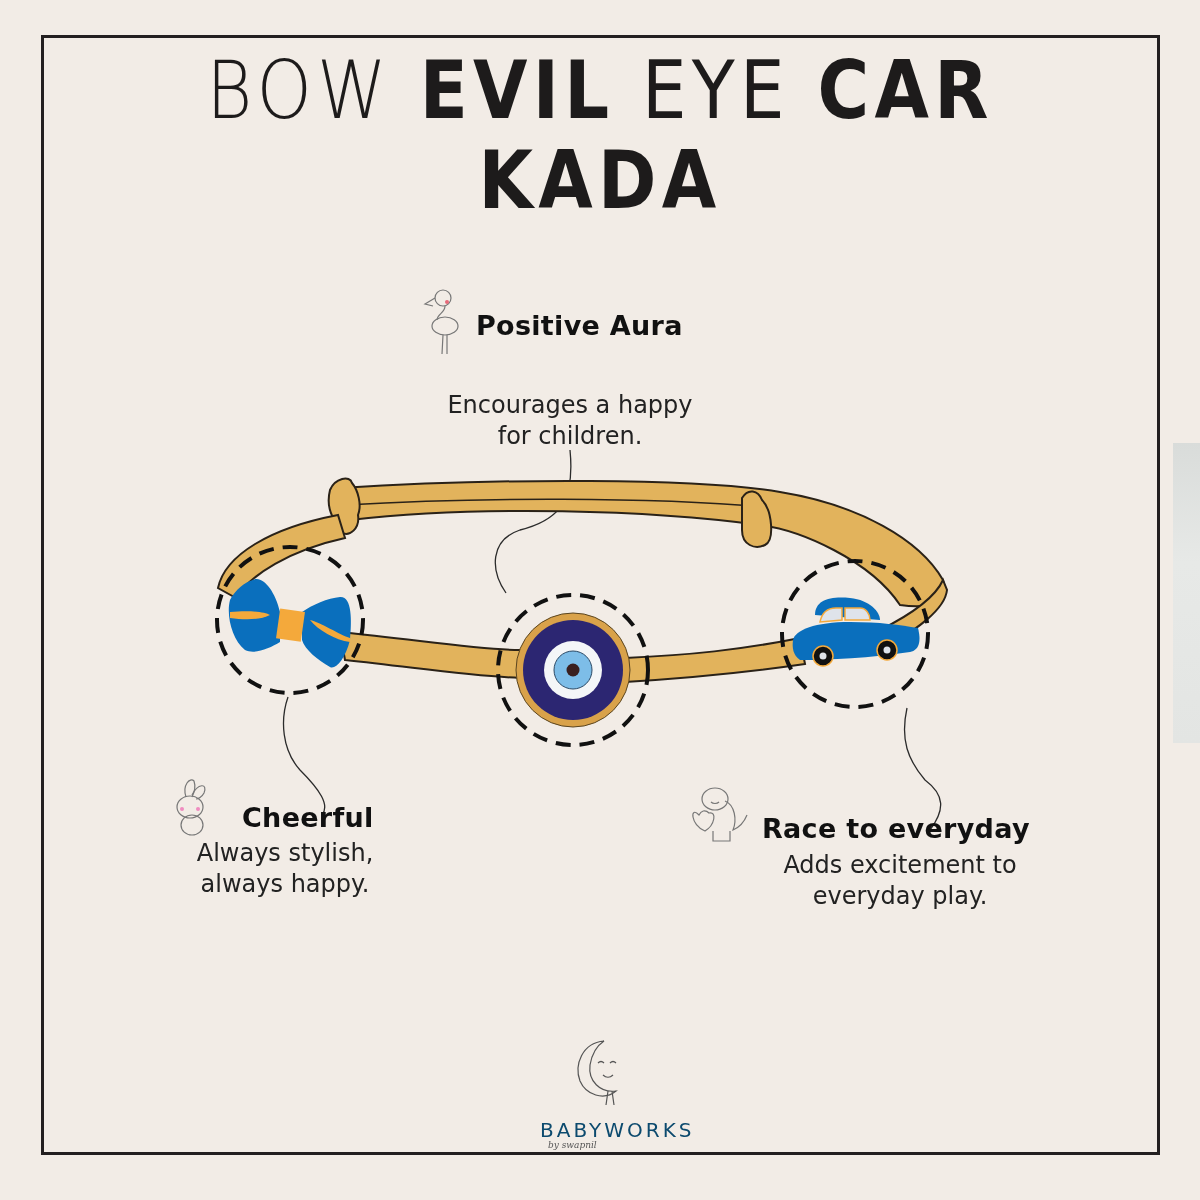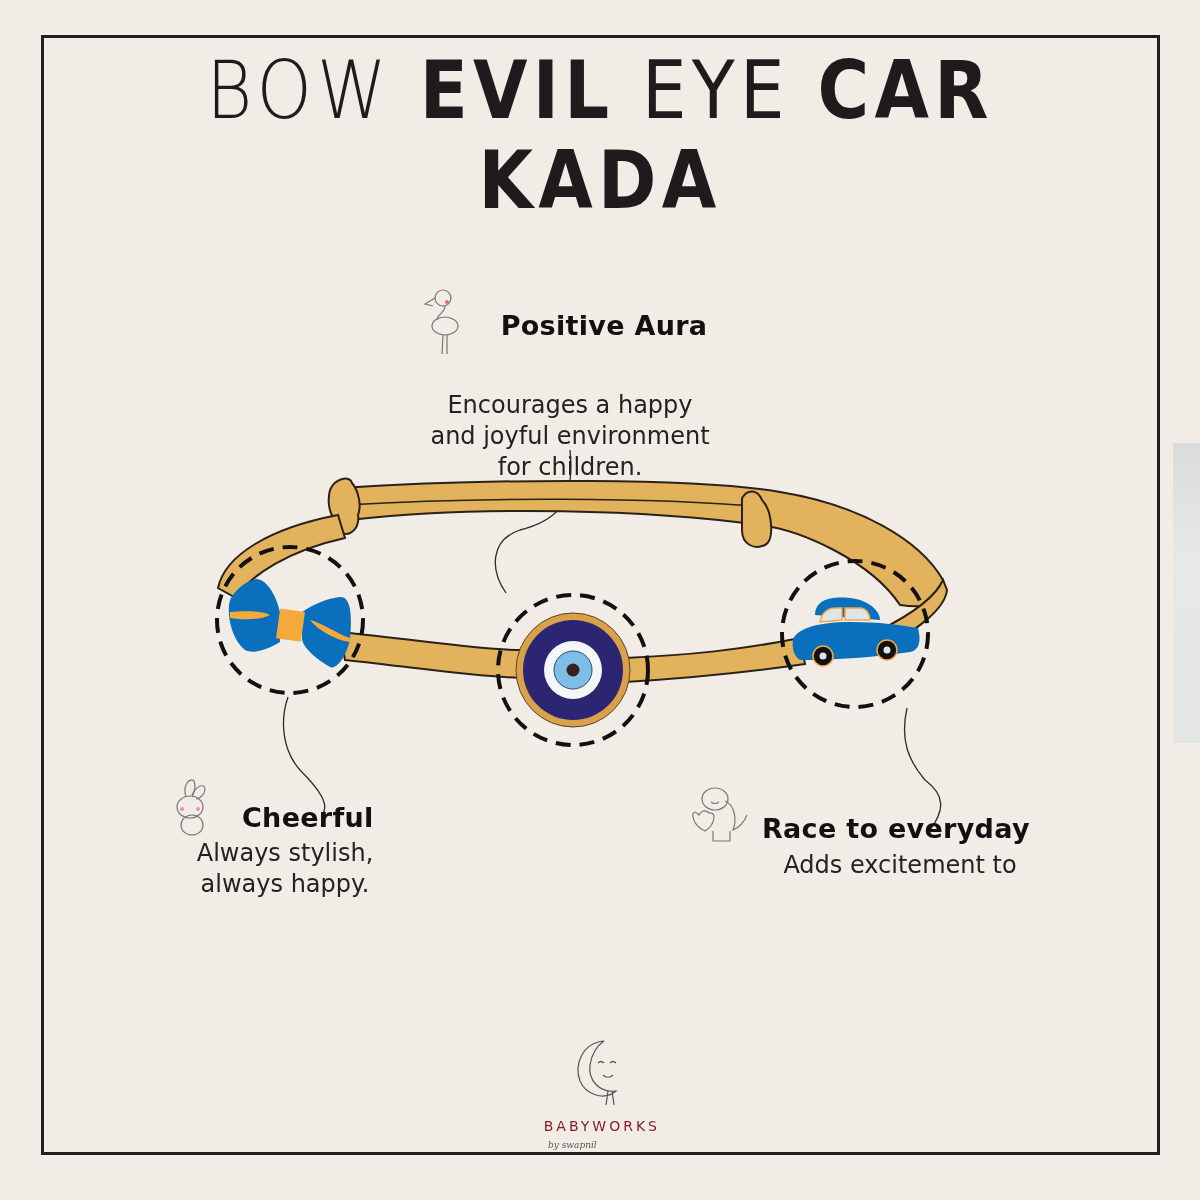--- a/index.html
+++ b/index.html
@@ -28,34 +28,34 @@
   .feature { position: absolute; text-align: center; }
   .feature .heading {
     font-family: "DejaVu Sans", sans-serif; font-weight: 700; color: #111;
     font-size: 27px; letter-spacing: 0.3px;
   }
   .feature .body {
     font-family: "DejaVu Sans", sans-serif; font-weight: 300; color: #222;
     font-size: 24px; line-height: 31px; font-weight: normal;
   }
   #f-aura { left: 400px; top: 310px; width: 340px; }
-  #f-aura .heading { position: absolute; left: 76px; top: 0; width: 220px; text-align: center; margin-left: 18px; }
+  #f-aura .heading { position: absolute; left: 76px; top: 0; width: 220px; text-align: left; }
   #f-aura .body { position: absolute; left: 0; top: 40px; width: 340px; margin-top: 40px; }
   #f-cheer { left: 160px; top: 800px; width: 260px; }
   #f-cheer .heading { position: absolute; left: 62px; top: 2px; text-align: left; width: 150px; margin-left: 20px; }
   #f-cheer .body { position: absolute; left: 20px; top: 38px; width: 210px; }
   #f-race { left: 680px; top: 810px; width: 370px; }
   #f-race .heading { position: absolute; left: 82px; top: 3px; text-align: left; width: 290px; }
   #f-race .body { position: absolute; left: 70px; top: 40px; width: 300px; }
   .icon-svg { position: absolute; }
   .illus { position: absolute; left: 0; top: 0; width: 1200px; height: 1200px; }
   .logo { position: absolute; left: 540px; top: 1030px; width: 120px; text-align: center; }
   .logo .brand {
-    position: absolute; left: 0; top: 88px; width: 120px; text-align: right;
-    font-family: "DejaVu Sans", sans-serif; font-size: 14px; letter-spacing: 3px; color: #7f1d1d;
+    position: absolute; left: 0; top: 88px; width: 120px; text-align: left;
+    font-family: "DejaVu Sans", sans-serif; font-size: 20px; letter-spacing: 3px; color: #0c4a6e;
   }
   .logo .tag {
     position: absolute; left: 8px; top: 110px; width: 120px; text-align: left;
     font-family: "DejaVu Serif", serif; font-style: italic; font-size: 9px; color: #555;
   }
 </style>
 </head>
 <body>
 
 <div class="frame"></div>
@@ -131,21 +131,20 @@
       <path d="M20 10 L 10 16 L 18 18"></path>
       <path d="M30 18 C 30 25, 22 26, 22 32"></path>
       <ellipse cx="30" cy="38" rx="13" ry="9"></ellipse>
       <path d="M28 47 L 27 66 M 32 47 L 32 66"></path>
     </g>
     <circle cx="32" cy="14" r="2" fill="#e86a7a"></circle>
   </svg>
   <div class="heading">Positive Aura</div>
   <div class="body">
     <div>Encourages a happy</div>
-    <div>and joyful environment</div>
     <div>for children.</div>
   </div>
 </div>
 
 <div class="feature" id="f-cheer">
   <svg class="icon-svg" style="left:8px;top:-25px" width="48" height="62" viewBox="0 0 48 62">
     <g fill="none" stroke="#777" stroke-width="1.2">
       <path d="M18 22 C 14 10, 22 2, 26 6 C 28 12, 26 18, 24 22"></path>
       <path d="M24 20 C 30 8, 40 8, 36 18 C 34 22, 30 24, 28 24"></path>
       <ellipse cx="22" cy="32" rx="13" ry="11"></ellipse>
@@ -167,20 +166,21 @@
       <ellipse cx="30" cy="14" rx="13" ry="11"></ellipse>
       <path d="M26 17 C 28 19, 32 19, 34 17"></path>
       <path d="M14 30 C 5 20, 5 40, 20 46 C 30 40, 32 26, 24 28 C 20 24, 16 26, 14 30 Z"></path>
       <path d="M40 16 C 50 20, 52 35, 48 45 C 55 42, 60 35, 62 30"></path>
       <path d="M28 46 L 28 56 L 45 56 L 45 46"></path>
     </g>
   </svg>
   <div class="heading">Race to everyday</div>
   <div class="body">
     <div>Adds excitement to</div>
+    <div>everyday play.</div>
   </div>
 </div>
 
 <div class="logo">
   <svg style="position:absolute;left:28px;top:5px" width="64" height="80" viewBox="0 0 64 80">
     <g fill="none" stroke="#555" stroke-width="1.2">
       <path d="M36 6 C 14 8, 6 30, 12 46 C 18 60, 36 66, 48 56 C 32 58, 20 46, 22 30 C 24 18, 30 10, 36 6 Z"></path>
       <path d="M30 28 C 32 26, 34 26, 36 28 M 42 28 C 44 26, 46 26, 48 28"></path>
       <path d="M35 40 C 38 43, 42 43, 45 40"></path>
       <path d="M40 56 L 38 70 M 44 56 L 46 70"></path>

